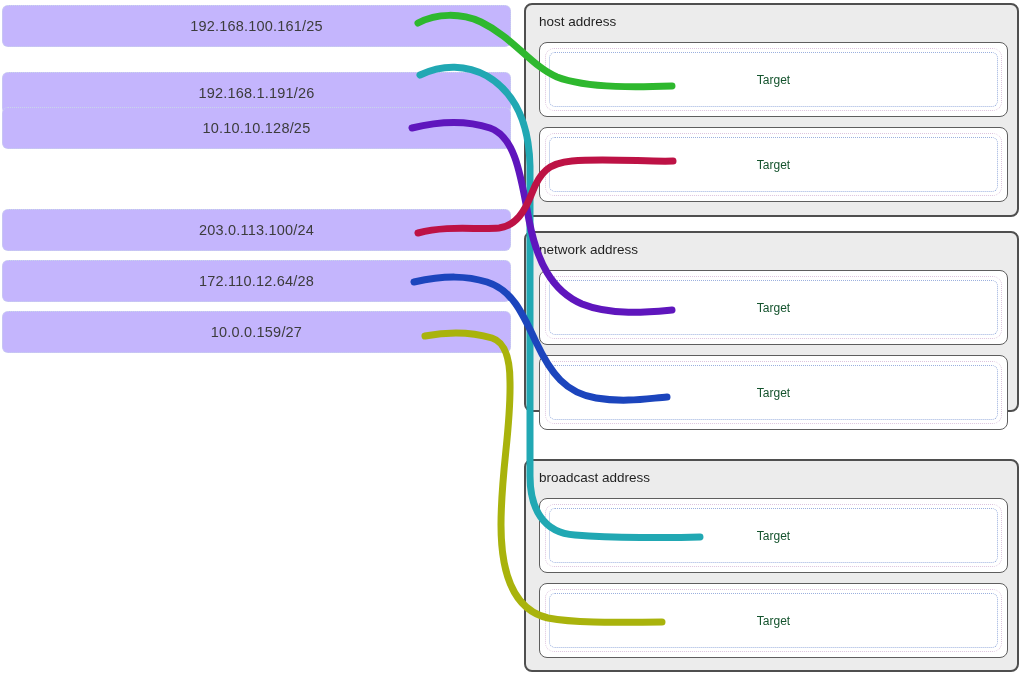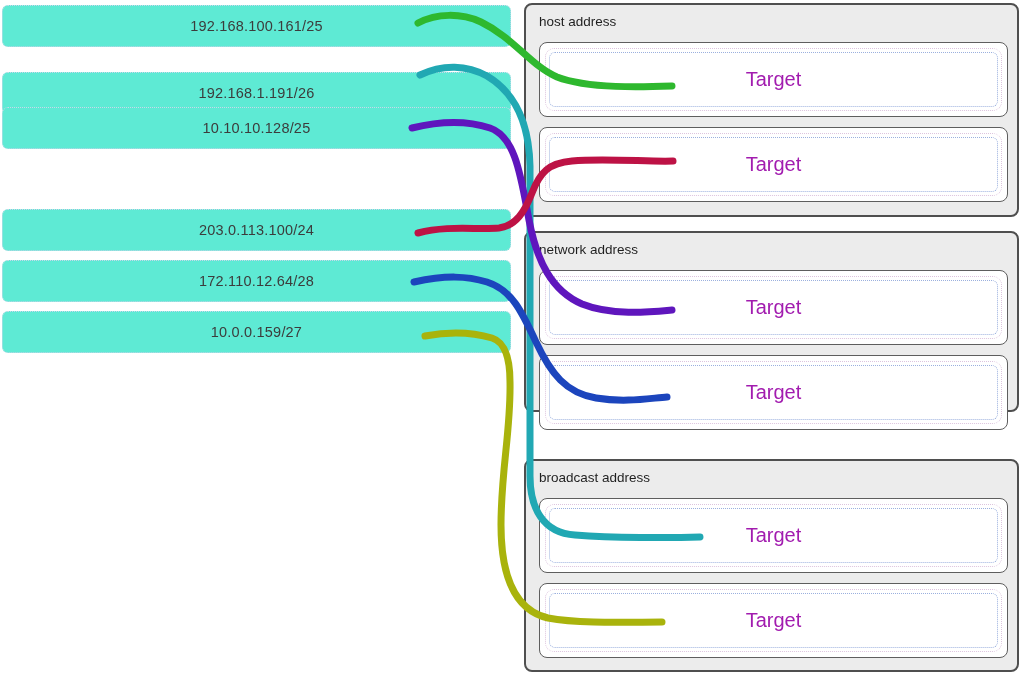--- a/index.html
+++ b/index.html
@@ -2,21 +2,21 @@
 <html><head>
 <meta charset="utf-8">
 <style>
   html,body { margin:0; padding:0; background:#ffffff; }
   body { width:1024px; height:676px; font-family:"Liberation Sans", sans-serif; }
   #canvas { position:relative; width:1024px; height:676px; overflow:hidden; }
 
   
   .item {
     position:absolute; left:2px; width:509px; height:42px;
-    background:#5eead4; border:1px dotted #c9d6ea; border-radius:6px;
+    background:#c4b5fd; border:1px dotted #c9d6ea; border-radius:6px;
     box-sizing:border-box;
     display:flex; align-items:center; justify-content:center;
     font-size:14.5px; color:#3c3c3c; letter-spacing:.2px;
   }
 
   
   .group {
     position:absolute; left:524px; width:495px;
     background:#ececec; border:2px solid #4f4f4f; border-radius:8px;
     box-sizing:border-box;
@@ -33,21 +33,21 @@
     box-sizing:border-box;
   }
   .target.t1 { top:37px; }
   .target.t2 { top:122px; }
   .t-outer {
     position:absolute; inset:5px; border:1px dotted #ddc4de; border-radius:9px;
   }
   .t-inner {
     position:absolute; inset:3px; border:1px dotted #9bb0de; border-radius:6px;
     display:flex; align-items:center; justify-content:center;
-    font-size:20px; color:#a21caf;
+    font-size:12px; color:#14532d;
   }
 
   
   #wires { position:absolute; left:0; top:0; width:1024px; height:676px; pointer-events:none; }
   #wires path { fill:none; stroke-width:7; stroke-linecap:round; stroke-linejoin:round; }
 </style>
 </head>
 <body>
 
 <div id="canvas">

